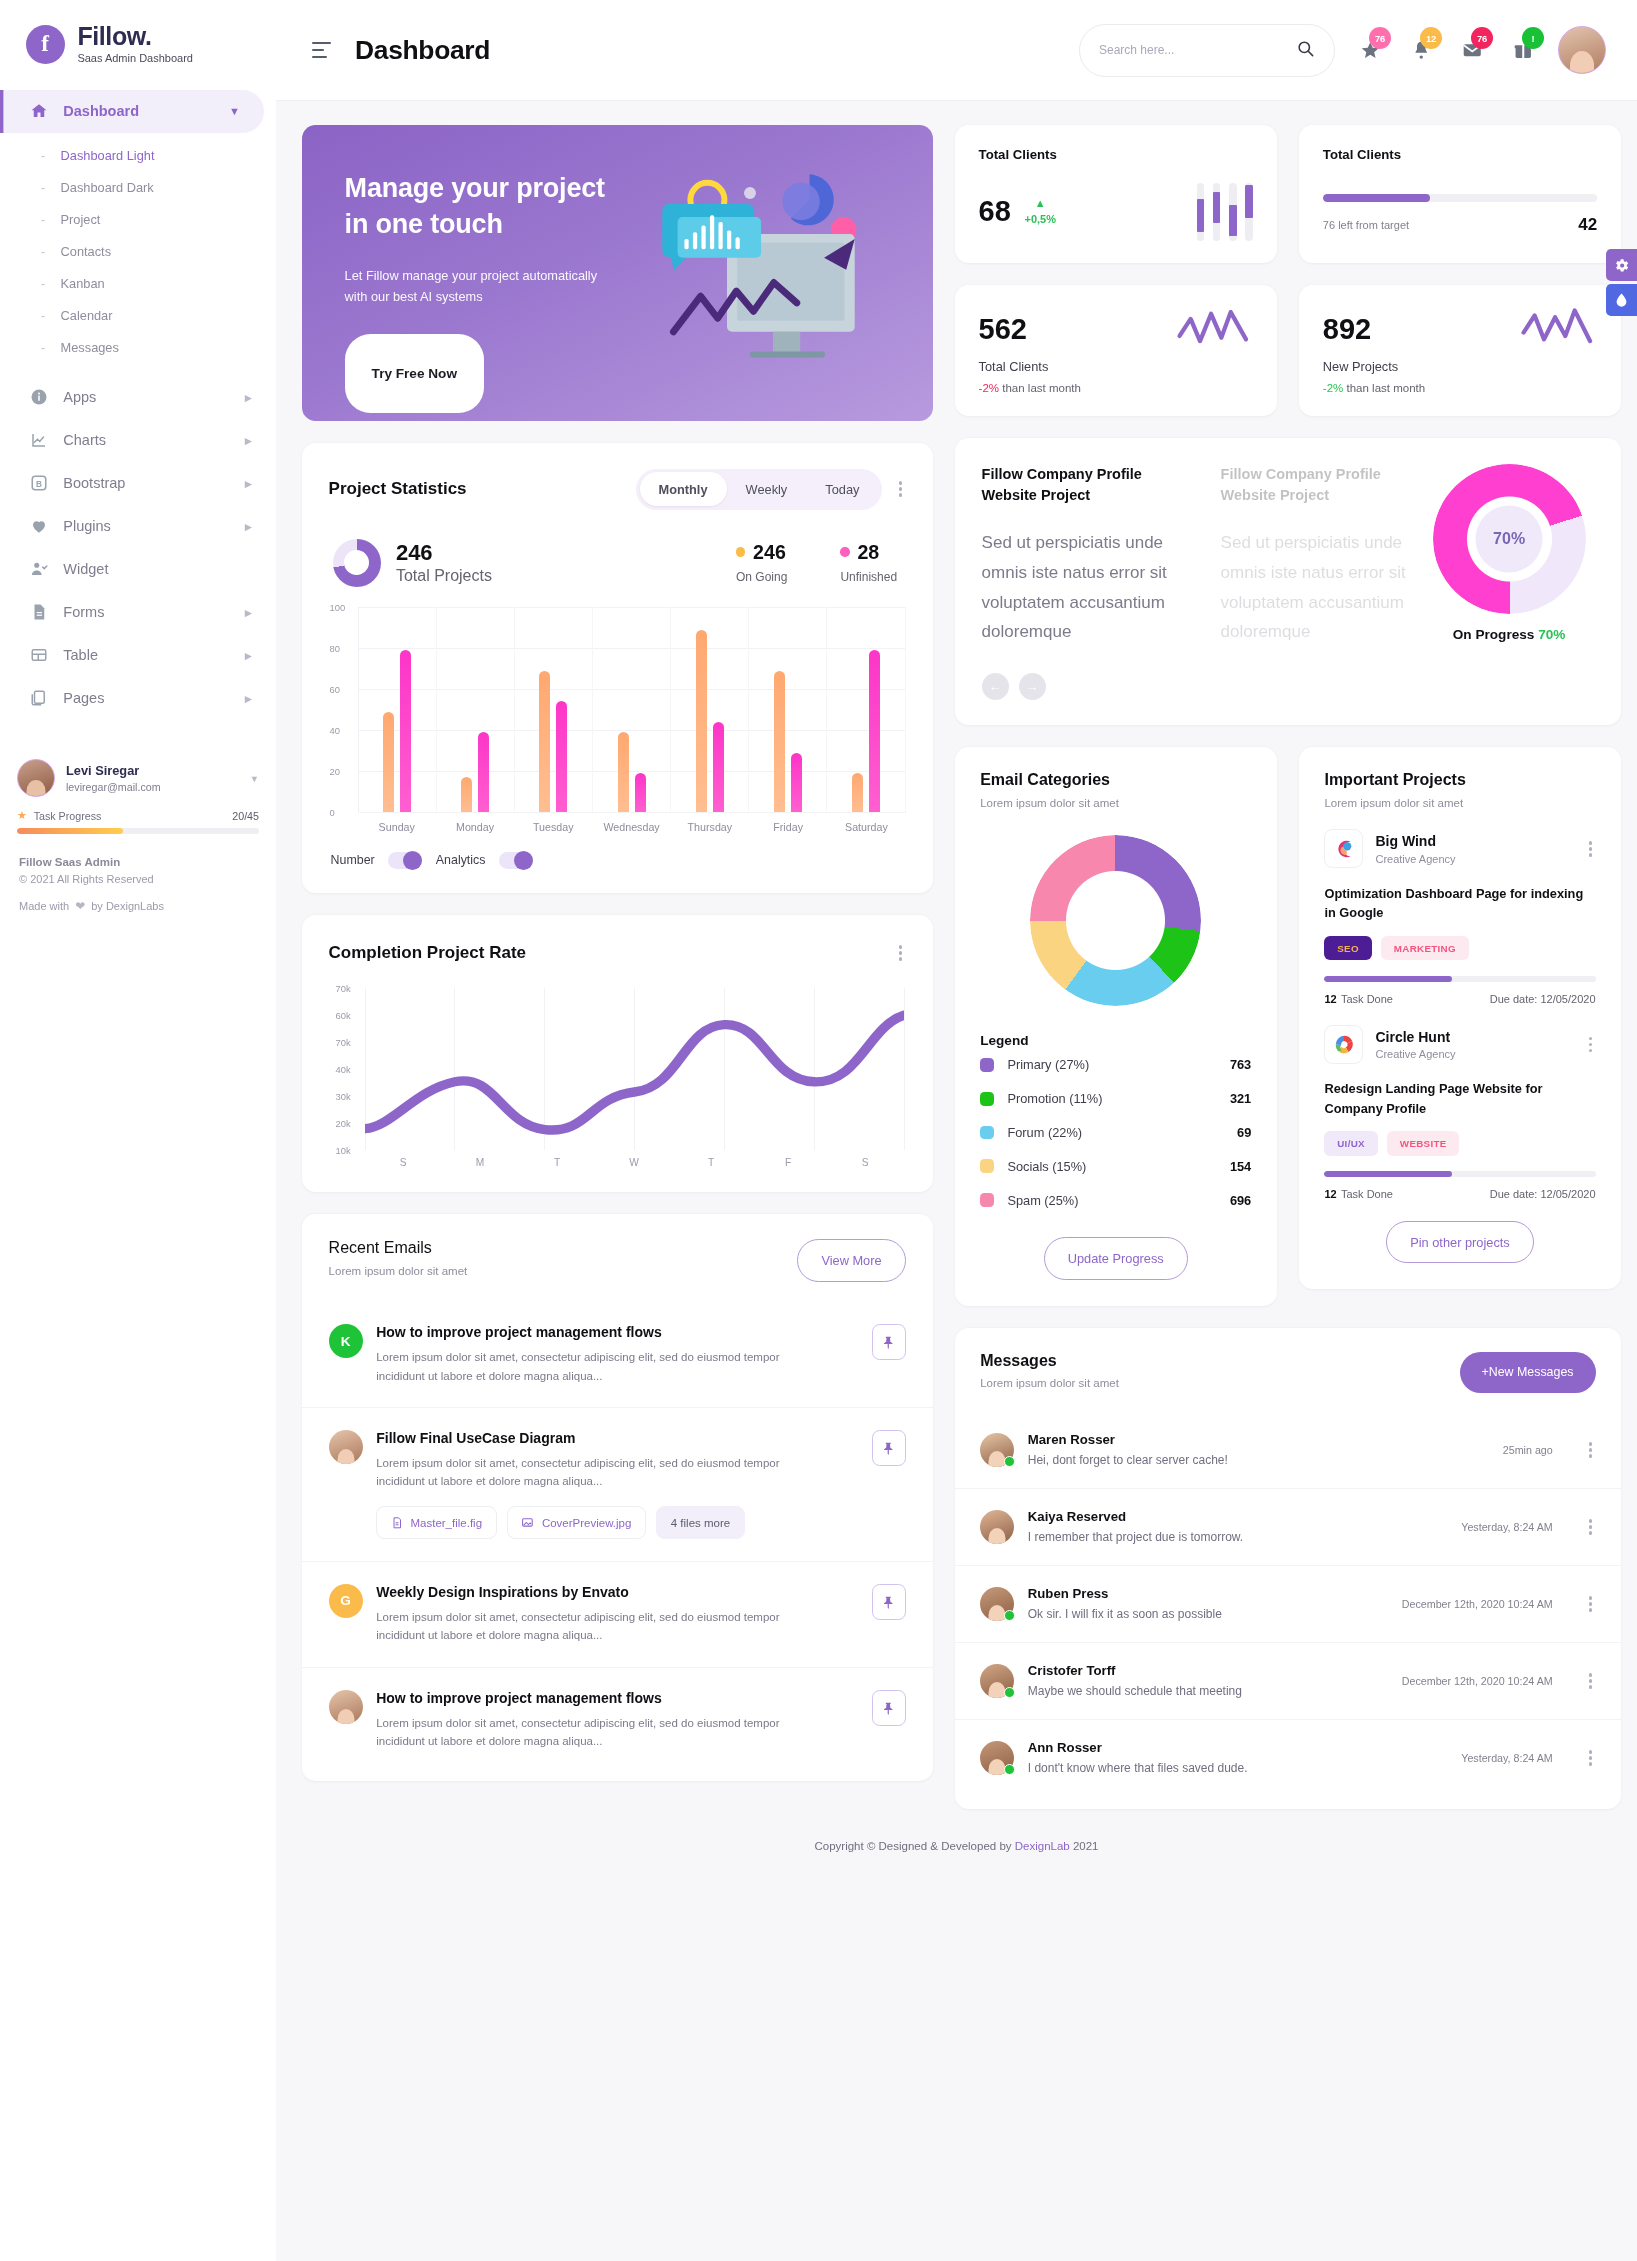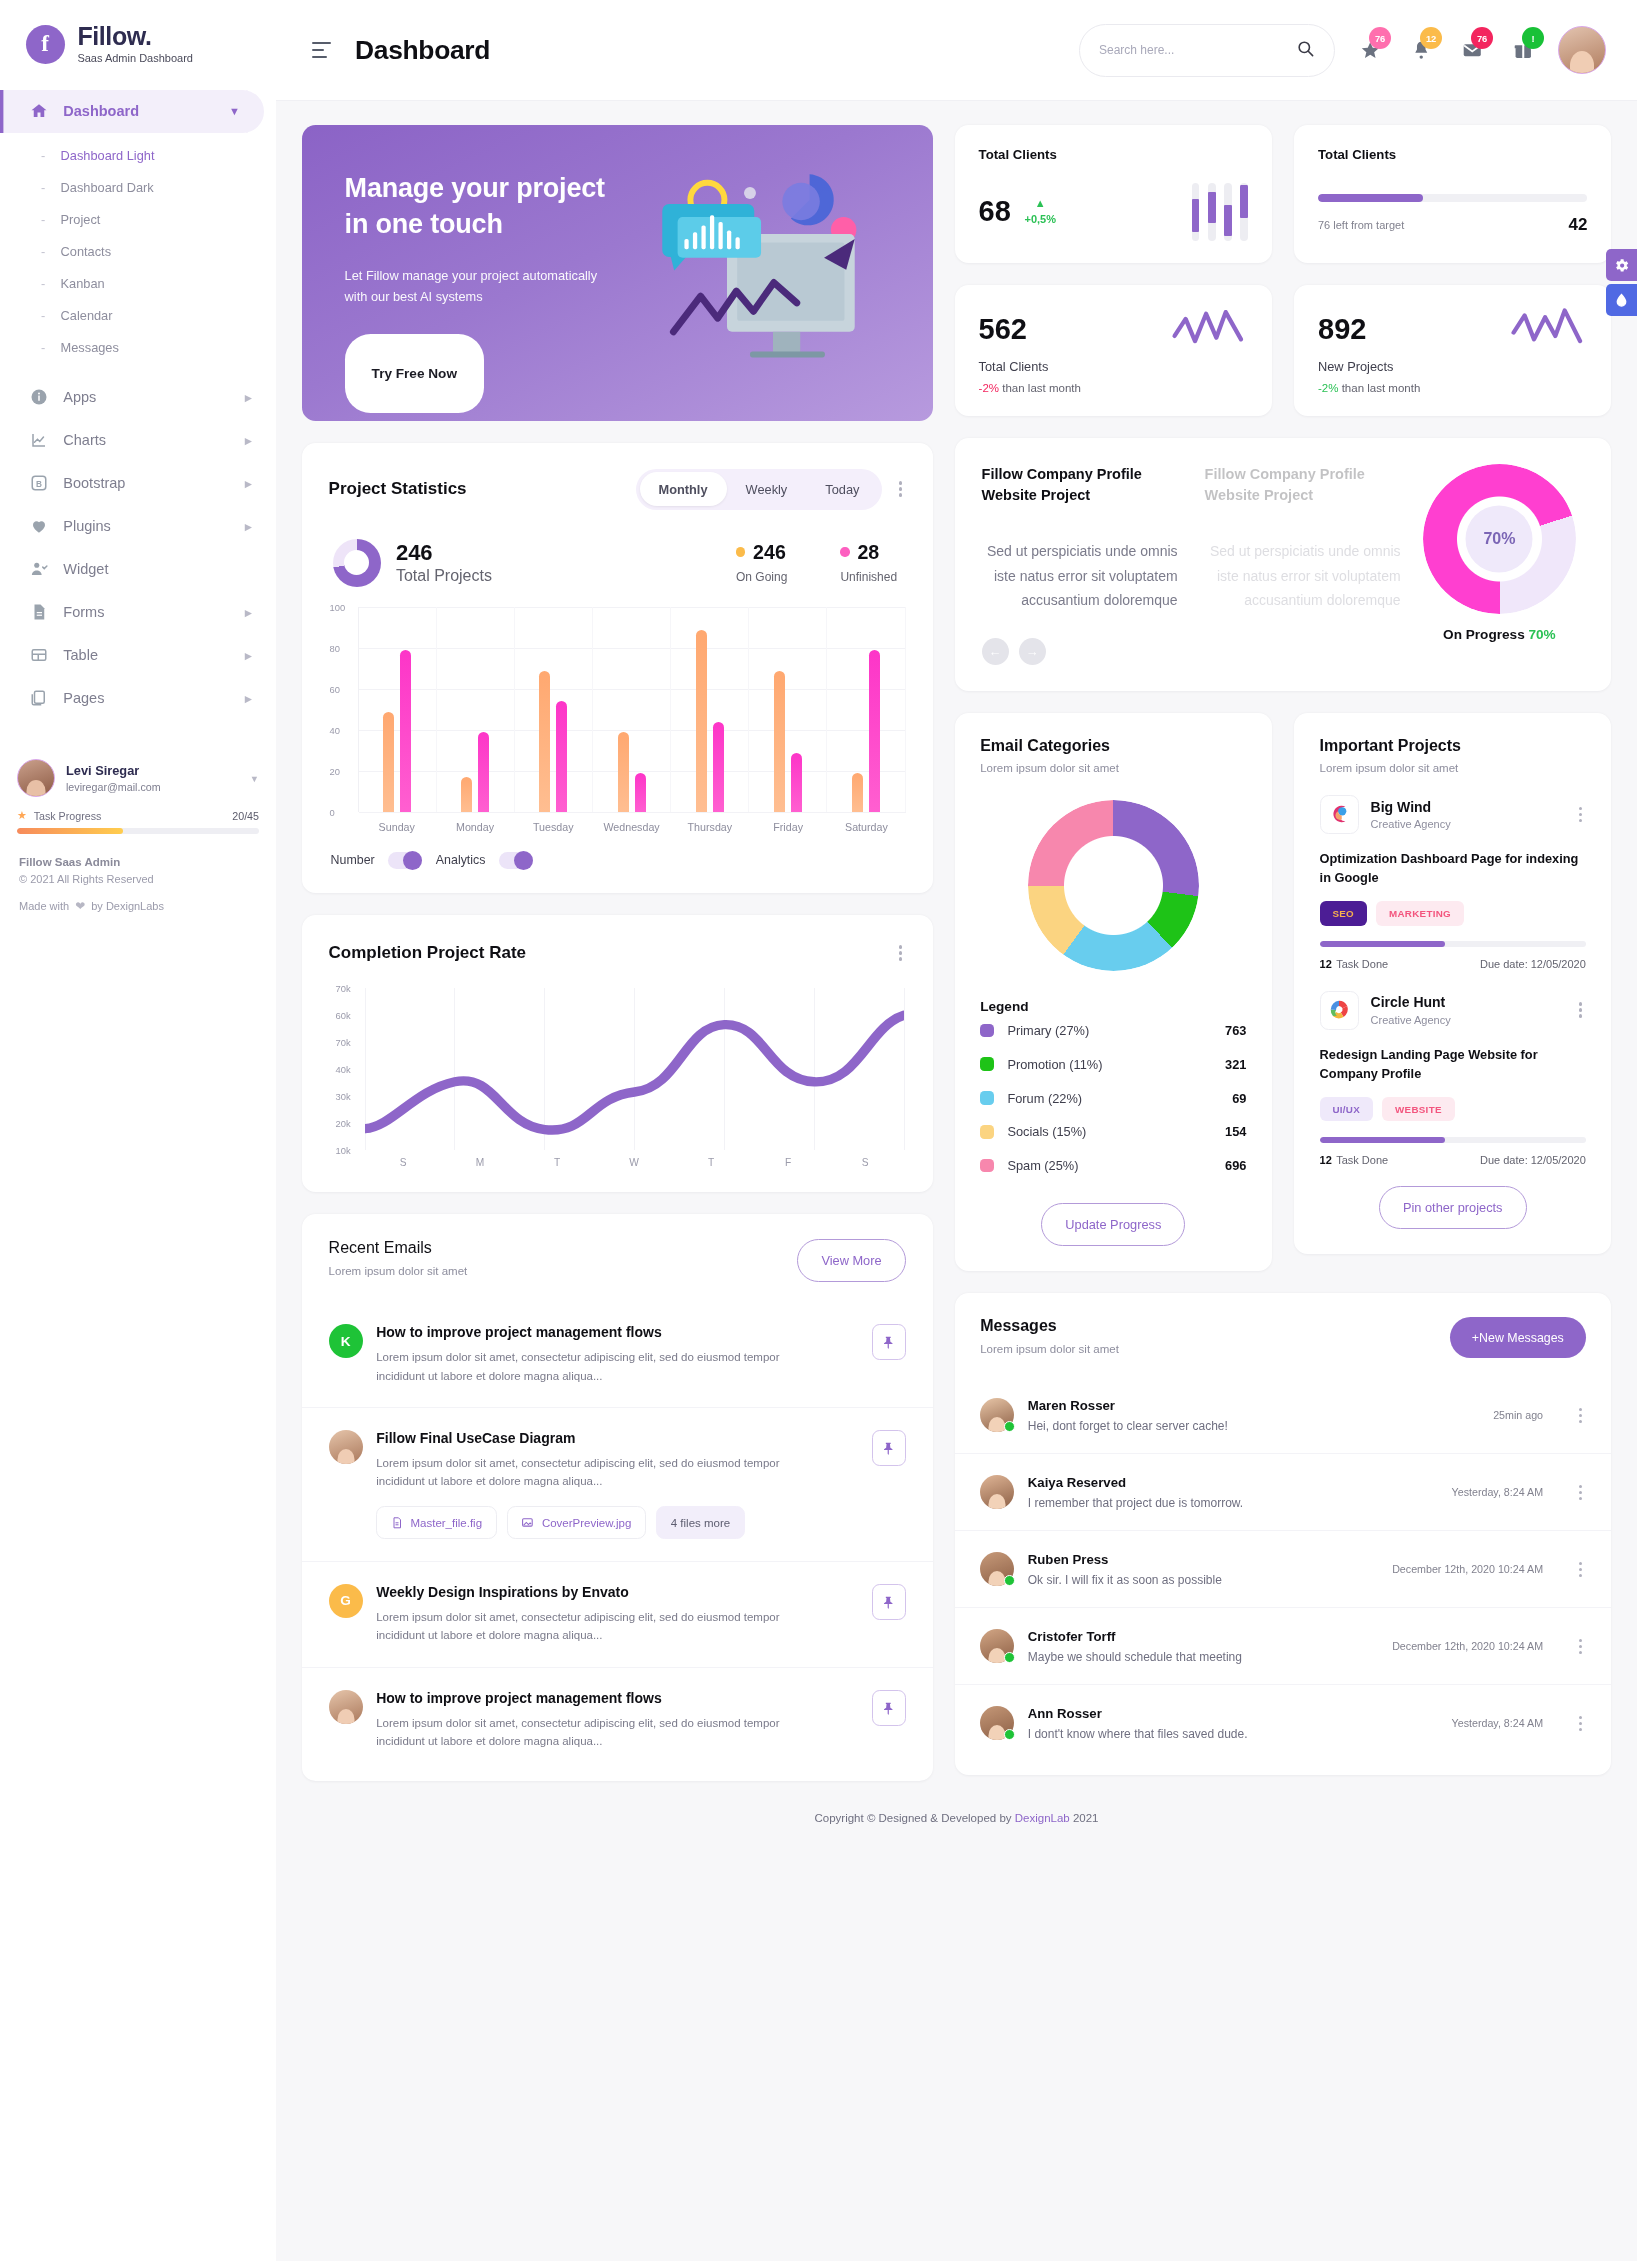--- a/index.html
+++ b/index.html
@@ -223,25 +223,25 @@
   .stat-big { font-size: 29px; font-weight:bold; color:#0f0f14;}
   .up { color:#2bc155; font-size: 11px; font-weight:600;}
   .spark-bars { display:flex; gap:8.5px; align-items:flex-end;}
   .sb { width:7.7px; height:58px; border-radius:4.3px; background:#ededf2; position:relative; overflow:hidden;}
   .sb i { position:absolute; left:0; right:0; background:#8e66c9; display:block; border-radius:0.9px;}
   .prog-line { height: 7.7px; border-radius:5.1px; background:#f0f0f4; overflow:hidden;}
   .prog-line i { display:block; height:100%; background:#8e66c9; border-radius:5.1px;}
   .small-muted { font-size: 11px; color:#82828f;}
 
   
-  .cp { padding: 25.6px 27px; display:flex; gap: 0; position:relative; overflow:hidden;}
+  .cp { padding: 25.6px 27px; display:flex; gap: 16px; position:relative; overflow:hidden;}
   .cp-col { width: 196px; flex-shrink:0; }
   .cp-col.ghost { opacity:.25; margin-left: 27px; }
   .cp-h { font-size: 14.5px; font-weight:bold; color:#0f0f14; line-height:1.5;}
-  .cp-p { font-size: 14px; color:#7b7b8b; line-height:1.75; margin-top: 32px; text-align: right;}
+  .cp-p { font-size: 17px; color:#7b7b8b; line-height:1.75; margin-top: 21px;}
   .arrows { display:flex; gap:10.2px; margin-top: 25.6px;}
   .arr { width:27px;height:27px;border-radius:50%;background:#e4e4ea;display:flex;align-items:center;justify-content:center;color:#fff;font-size:12.8px;cursor:pointer;}
   .gauge-wrap { margin-left:auto; text-align:center; padding-right: 8.5px;}
   .gauge { width: 153px; height: 150px; position:relative;}
   .gauge .ring {
     width:153px;height:150px;border-radius:50%;
     background: conic-gradient(from 180deg, #ff3fd0 0% 70%, #f0e7fa 70% 100%);
     -webkit-mask: radial-gradient(circle at 50% 50%, transparent 42px, #000 43px);
             mask: radial-gradient(circle at 50% 50%, transparent 42px, #000 43px);
   }

